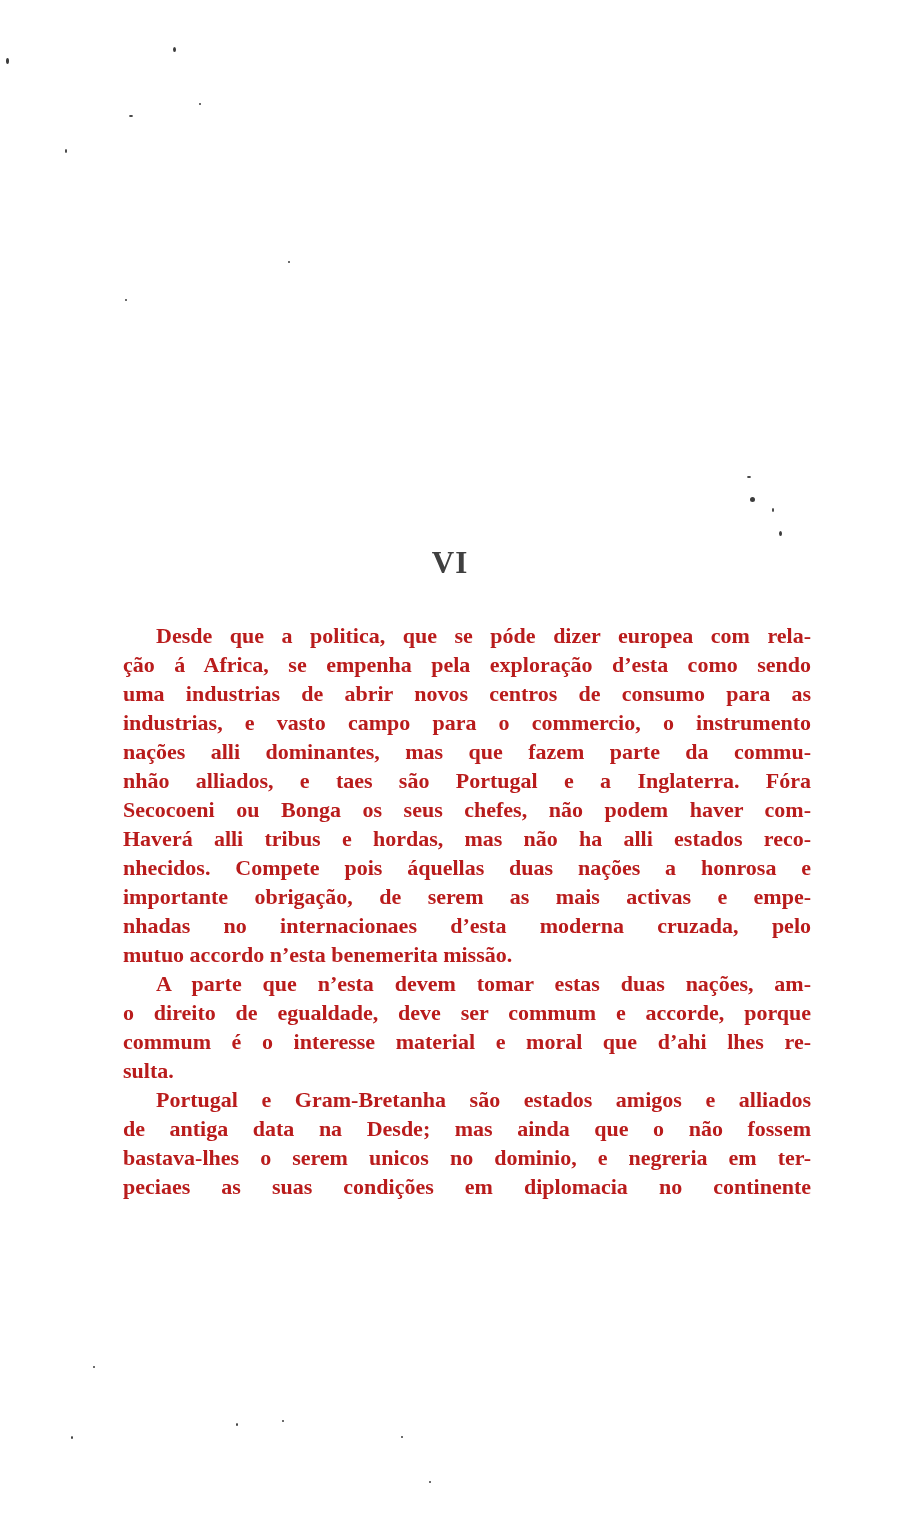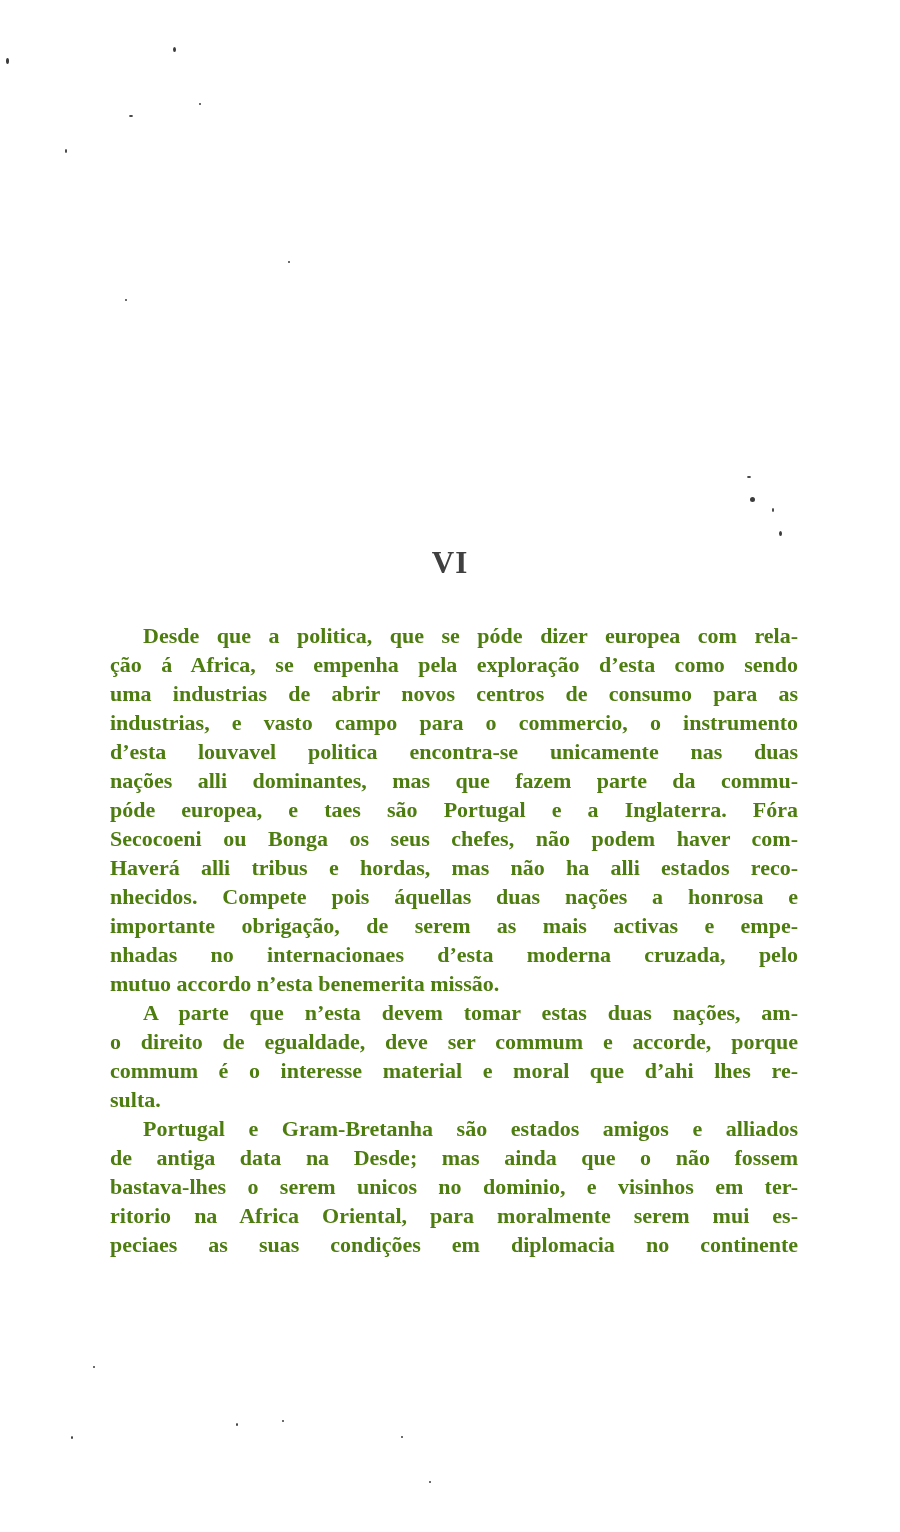--- a/index.html
+++ b/index.html
@@ -27,26 +27,26 @@
     text-align: center;
     font-size: 31px;
     font-weight: 700;
     letter-spacing: 1px;
     color: #404040;
     margin-top: 36px;
   }
   .text-block {
     position: absolute;
     top: 621px;
-    left: 110px;
+    left: 123px;
     width: 688px;
     font-size: 22px;
     font-weight: 700;
     line-height: 29px;
-    color: #4d7c0f;
+    color: #b91c1c;
   }
   .paragraph {
     margin: 0;
     padding: 0;
   }
   .line {
     text-align: justify;
     text-align-last: justify;
     height: 29px;
     overflow: hidden;
@@ -76,43 +76,41 @@
 
   <div class="chapter-heading">VI</div>
 
   <div class="text-block">
 
     <div class="paragraph">
       <div class="line justified indent">Desde que a politica, que se póde dizer europea com rela-</div>
       <div class="line justified">ção á Africa, se empenha pela exploração d’esta como sendo</div>
       <div class="line justified">uma industrias de abrir novos centros de consumo para as</div>
       <div class="line justified">industrias, e vasto campo para o commercio, o instrumento</div>
-      <div class="line justified">d’esta louvavel politica encontra-se unicamente nas duas</div>
       <div class="line justified">nações alli dominantes, mas que fazem parte da commu-</div>
-      <div class="line justified">póde europea, e taes são Portugal e a Inglaterra. Fóra</div>
+      <div class="line justified">nhão alliados, e taes são Portugal e a Inglaterra. Fóra</div>
       <div class="line justified">Secocoeni ou Bonga os seus chefes, não podem haver com-</div>
       <div class="line justified">Haverá alli tribus e hordas, mas não ha alli estados reco-</div>
       <div class="line justified">nhecidos. Compete pois áquellas duas nações a honrosa e</div>
       <div class="line justified">importante obrigação, de serem as mais activas e empe-</div>
       <div class="line justified">nhadas no internacionaes d’esta moderna cruzada, pelo</div>
       <div class="line end">mutuo accordo n’esta benemerita missão.</div>
     </div>
 
     <div class="paragraph">
       <div class="line justified indent">A parte que n’esta devem tomar estas duas nações, am-</div>
       <div class="line justified">o direito de egualdade, deve ser commum e accorde, porque</div>
       <div class="line justified">commum é o interesse material e moral que d’ahi lhes re-</div>
       <div class="line end">sulta.</div>
     </div>
 
     <div class="paragraph">
       <div class="line justified indent">Portugal e Gram-Bretanha são estados amigos e alliados</div>
       <div class="line justified">de antiga data na Desde; mas ainda que o não fossem</div>
-      <div class="line justified">bastava-lhes o serem unicos no dominio, e visinhos em ter-</div>
-      <div class="line justified">ritorio na Africa Oriental, para moralmente serem mui es-</div>
+      <div class="line justified">bastava-lhes o serem unicos no dominio, e negreria em ter-</div>
       <div class="line justified">peciaes as suas condições em diplomacia no continente</div>
     </div>
 
   </div>
 
   <div class="speck" style="left:6px;  top:58px;  width:3px; height:6px;"></div>
   <div class="speck" style="left:173px;top:47px;  width:3px; height:5px;"></div>
   <div class="speck" style="left:199px;top:103px; width:2px; height:2px;"></div>
   <div class="speck" style="left:129px;top:115px; width:4px; height:2px;"></div>
   <div class="speck" style="left:65px; top:149px; width:2px; height:4px;"></div>

